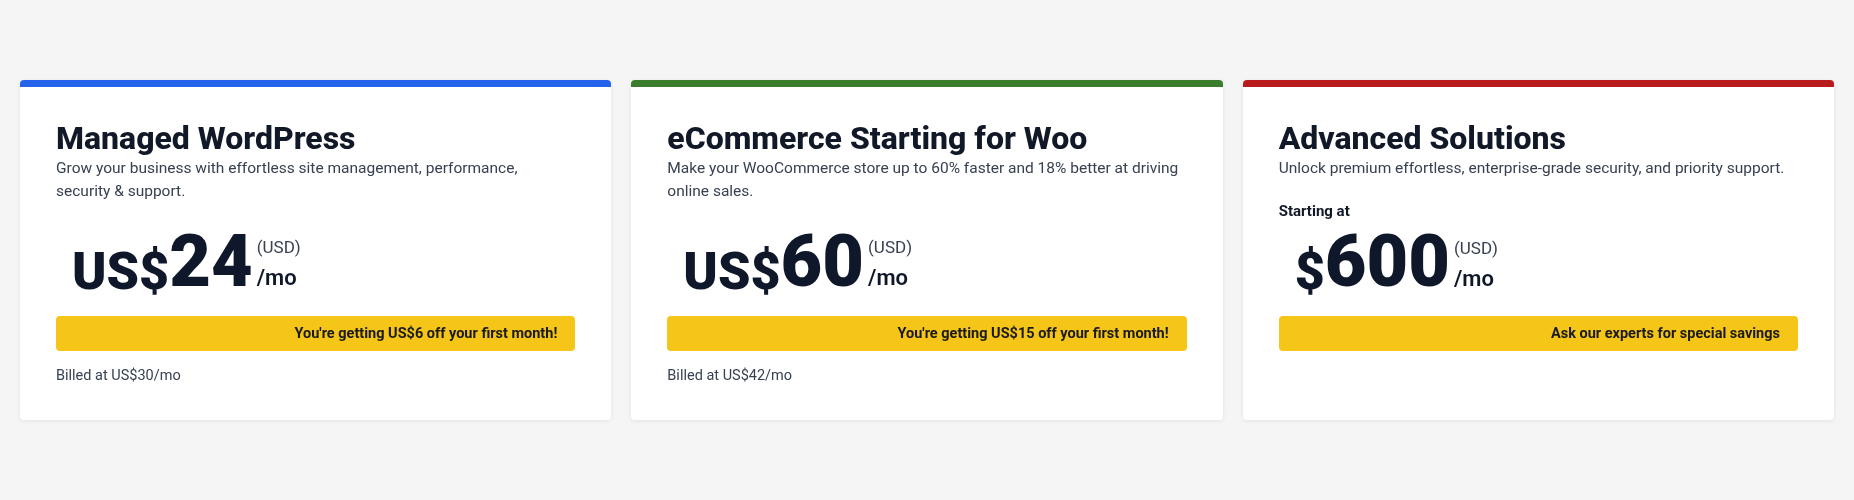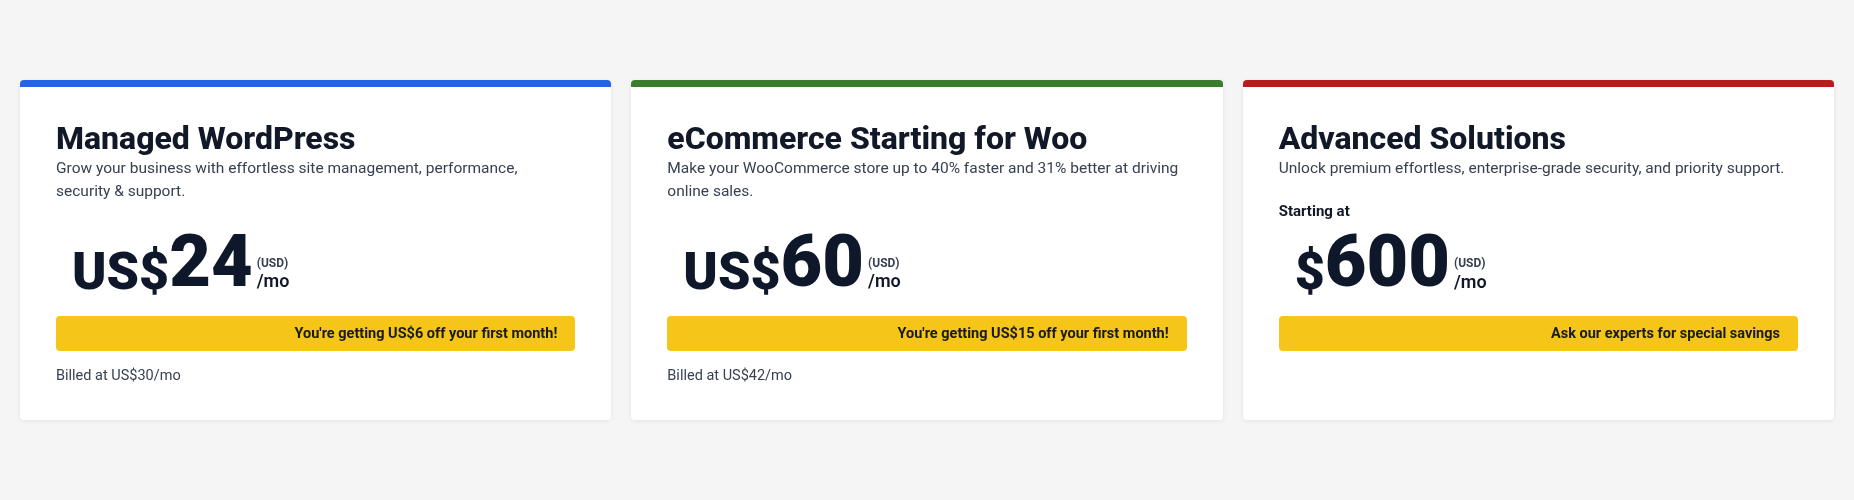--- a/index.html
+++ b/index.html
@@ -96,31 +96,32 @@
     }
 
     .price-suffix {
       display: flex;
       flex-direction: column;
       margin-left: 4px;
       margin-bottom: 6px;
     }
 
     .price-usd {
-      font-size: 12px;
-      font-weight: 700;
+      font-size: 17px;
+      font-weight: 400;
       color: #374151;
       line-height: 1.2;
     }
 
     .price-mo {
-      font-size: 18px;
+      font-size: 22px;
       font-weight: 600;
       color: #0f172a;
       line-height: 1.2;
+      margin-top: 8px;
     }
 
     .starting-at {
       font-size: 15px;
       font-weight: 700;
       color: #111827;
       margin-bottom: 6px;
     }
 
     .discount-badge {
@@ -162,21 +163,21 @@
         <span class="price-usd">(USD)</span>
         <span class="price-mo">/mo</span>
       </div>
     </div>
     <div class="discount-badge">You're getting US$6 off your first month!</div>
     <p class="billed-text">Billed at US$30/mo</p>
   </div>
 
   <div class="card card-ecommerce">
     <h2 class="card-title">eCommerce Starting for Woo</h2>
-    <p class="card-description">Make your WooCommerce store up to 40% faster and 31% better at driving online sales.</p>
+    <p class="card-description">Make your WooCommerce store up to 60% faster and 18% better at driving online sales.</p>
     <div class="price-block">
       <span class="price-currency-main">US$</span>
       <span class="price-number">60</span>
       <div class="price-suffix">
         <span class="price-usd">(USD)</span>
         <span class="price-mo">/mo</span>
       </div>
     </div>
     <div class="discount-badge">You're getting US$15 off your first month!</div>
     <p class="billed-text">Billed at US$42/mo</p>

